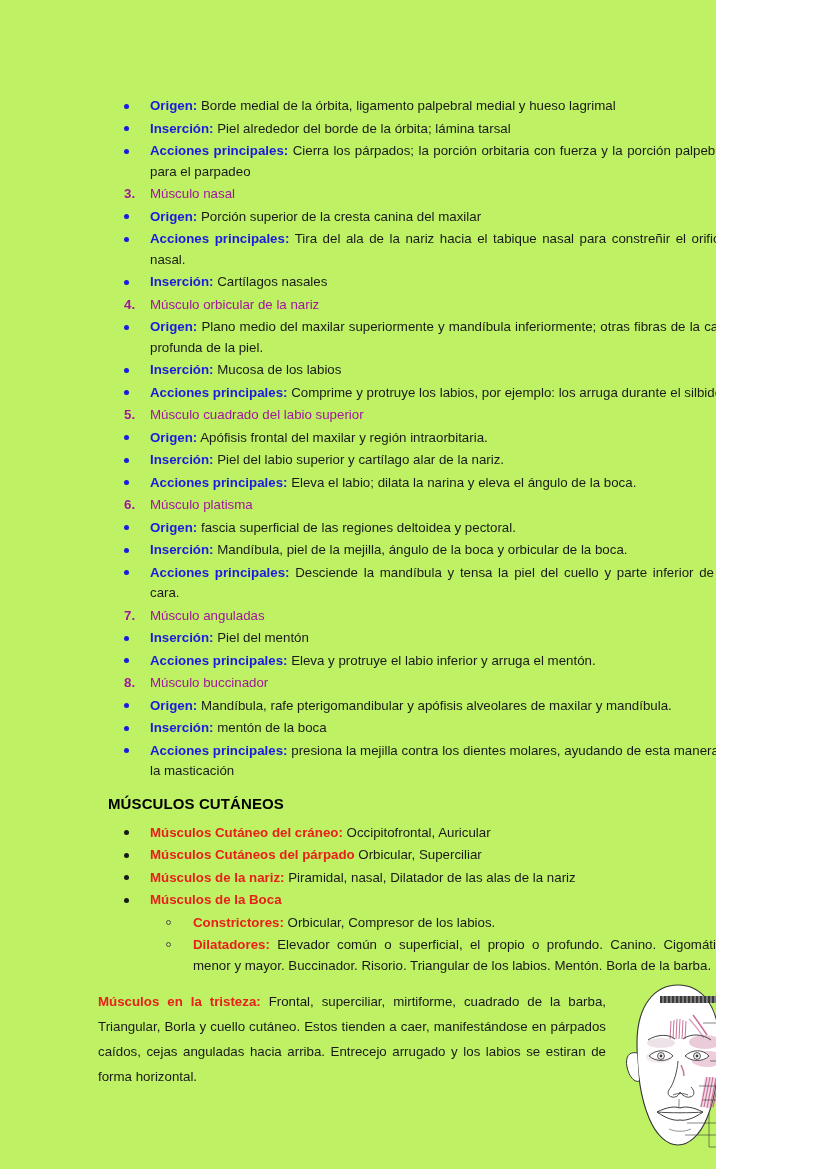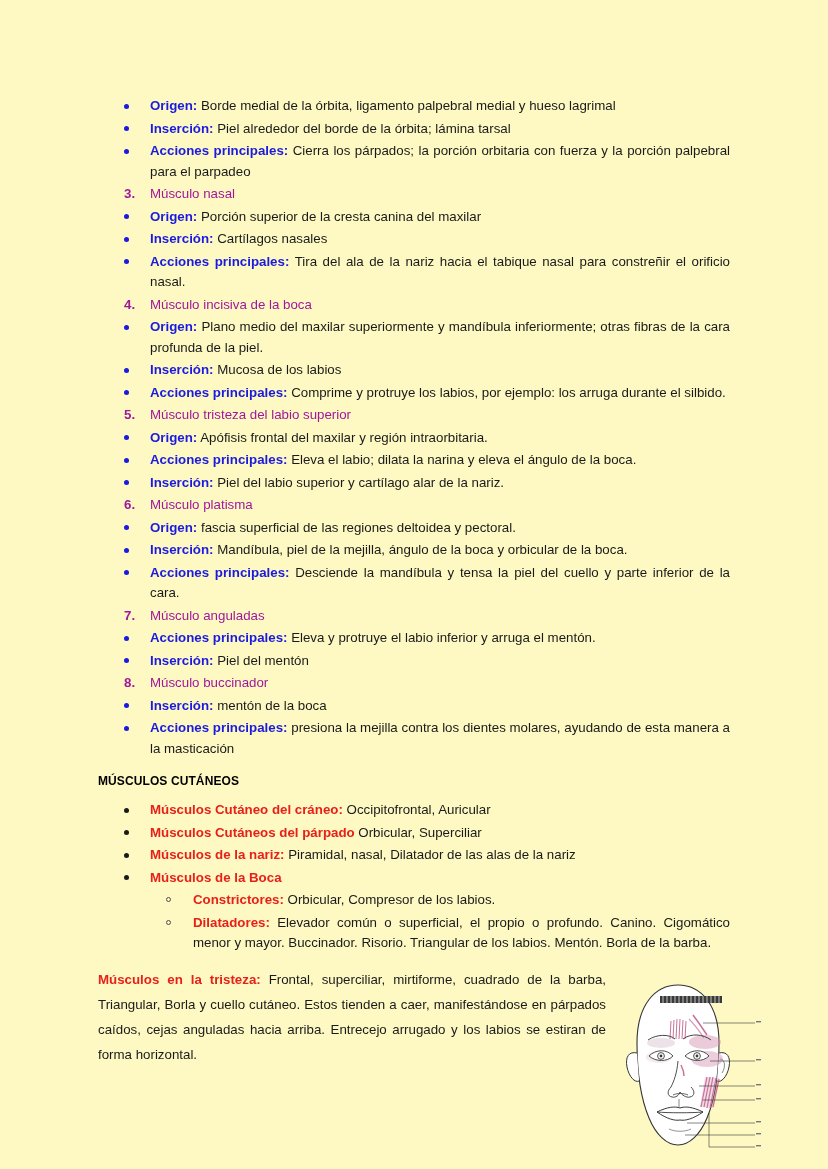--- a/index.html
+++ b/index.html
@@ -7,23 +7,23 @@
     margin: 0;
     padding: 0;
     background: #ffffff;
   }
   body {
     font-family: "Liberation Sans", sans-serif;
     color: #000000;
   }
   .page {
     position: relative;
-    width: 828px;
+    width: 716px;
     height: 1169px;
-    background: #fef9c3;
+    background: #bef264;
     overflow: hidden;
     box-sizing: border-box;
   }
   .content {
     position: absolute;
     left: 98px;
     top: 96px;
     width: 632px;
   }
 
@@ -107,25 +107,25 @@
   .lbl-red {
     color: #e8201a;
     font-weight: bold;
   }
   .body-text {
     color: #1a1a1a;
     font-weight: normal;
   }
 
   h2.section-heading {
-    font-size: 12px;
+    font-size: 15px;
     line-height: 20px;
     font-weight: bold;
     color: #000000;
-    margin: 12px 0 9px 0;
+    margin: 12px 0 9px 10px;
     padding: 0;
     letter-spacing: 0.1px;
   }
 
   
   ul.redlist {
     list-style: none;
     margin: 0;
     padding: 0;
   }
@@ -164,38 +164,39 @@
 
 <div class="page">
   <div class="content">
 
     <ul class="lvl1" id="muscle-list">
         <li class="row bul"><span class="bullet-disc"></span><span class="lbl-blue">Origen:</span><span class="body-text"> Borde medial de la órbita, ligamento palpebral medial y hueso lagrimal</span></li>
         <li class="row bul"><span class="bullet-disc"></span><span class="lbl-blue">Inserción:</span><span class="body-text"> Piel alrededor del borde de la órbita; lámina tarsal</span></li>
         <li class="row bul"><span class="bullet-disc"></span><span class="lbl-blue">Acciones principales:</span><span class="body-text"> Cierra los párpados; la porción orbitaria con fuerza y la porción palpebral para el parpadeo</span></li>
         <li class="row numbered"><span class="num">3.</span><span class="lbl-purple">Músculo nasal</span></li>
         <li class="row bul"><span class="bullet-disc"></span><span class="lbl-blue">Origen:</span><span class="body-text"> Porción superior de la cresta canina del maxilar</span></li>
+        <li class="row bul"><span class="bullet-disc"></span><span class="lbl-blue">Acciones principales:</span><span class="body-text"> Tira del ala de la nariz hacia el tabique nasal para constreñir el orificio nasal.</span></li>
         <li class="row bul"><span class="bullet-disc"></span><span class="lbl-blue">Inserción:</span><span class="body-text"> Cartílagos nasales</span></li>
-        <li class="row bul"><span class="bullet-disc"></span><span class="lbl-blue">Acciones principales:</span><span class="body-text"> Tira del ala de la nariz hacia el tabique nasal para constreñir el orificio nasal.</span></li>
-        <li class="row numbered"><span class="num">4.</span><span class="lbl-purple">Músculo incisiva de la boca</span></li>
+        <li class="row numbered"><span class="num">4.</span><span class="lbl-purple">Músculo orbicular de la nariz</span></li>
         <li class="row bul"><span class="bullet-disc"></span><span class="lbl-blue">Origen:</span><span class="body-text"> Plano medio del maxilar superiormente y mandíbula inferiormente; otras fibras de la cara profunda de la piel.</span></li>
         <li class="row bul"><span class="bullet-disc"></span><span class="lbl-blue">Inserción:</span><span class="body-text"> Mucosa de los labios</span></li>
         <li class="row bul"><span class="bullet-disc"></span><span class="lbl-blue">Acciones principales:</span><span class="body-text"> Comprime y protruye los labios, por ejemplo: los arruga durante el silbido.</span></li>
-        <li class="row numbered"><span class="num">5.</span><span class="lbl-purple">Músculo tristeza del labio superior</span></li>
+        <li class="row numbered"><span class="num">5.</span><span class="lbl-purple">Músculo cuadrado del labio superior</span></li>
         <li class="row bul"><span class="bullet-disc"></span><span class="lbl-blue">Origen:</span><span class="body-text"> Apófisis frontal del maxilar y región intraorbitaria.</span></li>
+        <li class="row bul"><span class="bullet-disc"></span><span class="lbl-blue">Inserción:</span><span class="body-text"> Piel del labio superior y cartílago alar de la nariz.</span></li>
         <li class="row bul"><span class="bullet-disc"></span><span class="lbl-blue">Acciones principales:</span><span class="body-text"> Eleva el labio; dilata la narina y eleva el ángulo de la boca.</span></li>
-        <li class="row bul"><span class="bullet-disc"></span><span class="lbl-blue">Inserción:</span><span class="body-text"> Piel del labio superior y cartílago alar de la nariz.</span></li>
         <li class="row numbered"><span class="num">6.</span><span class="lbl-purple">Músculo platisma</span></li>
         <li class="row bul"><span class="bullet-disc"></span><span class="lbl-blue">Origen:</span><span class="body-text"> fascia superficial de las regiones deltoidea y pectoral.</span></li>
         <li class="row bul"><span class="bullet-disc"></span><span class="lbl-blue">Inserción:</span><span class="body-text">  Mandíbula, piel de la mejilla, ángulo de la boca y orbicular de la boca.</span></li>
         <li class="row bul"><span class="bullet-disc"></span><span class="lbl-blue">Acciones principales:</span><span class="body-text"> Desciende la mandíbula y tensa la piel del cuello y parte inferior de la cara.</span></li>
         <li class="row numbered"><span class="num">7.</span><span class="lbl-purple">Músculo anguladas</span></li>
+        <li class="row bul"><span class="bullet-disc"></span><span class="lbl-blue">Inserción:</span><span class="body-text"> Piel del mentón</span></li>
         <li class="row bul"><span class="bullet-disc"></span><span class="lbl-blue">Acciones principales:</span><span class="body-text"> Eleva y protruye el labio inferior y arruga el mentón.</span></li>
-        <li class="row bul"><span class="bullet-disc"></span><span class="lbl-blue">Inserción:</span><span class="body-text"> Piel del mentón</span></li>
         <li class="row numbered"><span class="num">8.</span><span class="lbl-purple">Músculo buccinador</span></li>
+        <li class="row bul"><span class="bullet-disc"></span><span class="lbl-blue">Origen:</span><span class="body-text">   Mandíbula, rafe pterigomandibular y apófisis alveolares de maxilar y mandíbula.</span></li>
         <li class="row bul"><span class="bullet-disc"></span><span class="lbl-blue">Inserción:</span><span class="body-text"> mentón de la boca</span></li>
         <li class="row bul"><span class="bullet-disc"></span><span class="lbl-blue">Acciones principales:</span><span class="body-text"> presiona la mejilla contra los dientes molares, ayudando de esta manera a la masticación</span></li>
       </ul>
 
     <h2 class="section-heading">MÚSCULOS CUTÁNEOS</h2>
 
     <ul class="redlist" id="cutaneous-list">
         <li class="row redbul"><span class="bullet-disc black"></span><span class="lbl-red">Músculos Cutáneo del cráneo:</span><span class="body-text"> Occipitofrontal, Auricular</span></li>
         <li class="row redbul"><span class="bullet-disc black"></span><span class="lbl-red">Músculos Cutáneos del párpado</span><span class="body-text"> Orbicular, Superciliar</span></li>
         <li class="row redbul"><span class="bullet-disc black"></span><span class="lbl-red">Músculos de la nariz:</span><span class="body-text"> Piramidal, nasal, Dilatador de las alas de la nariz</span></li>

